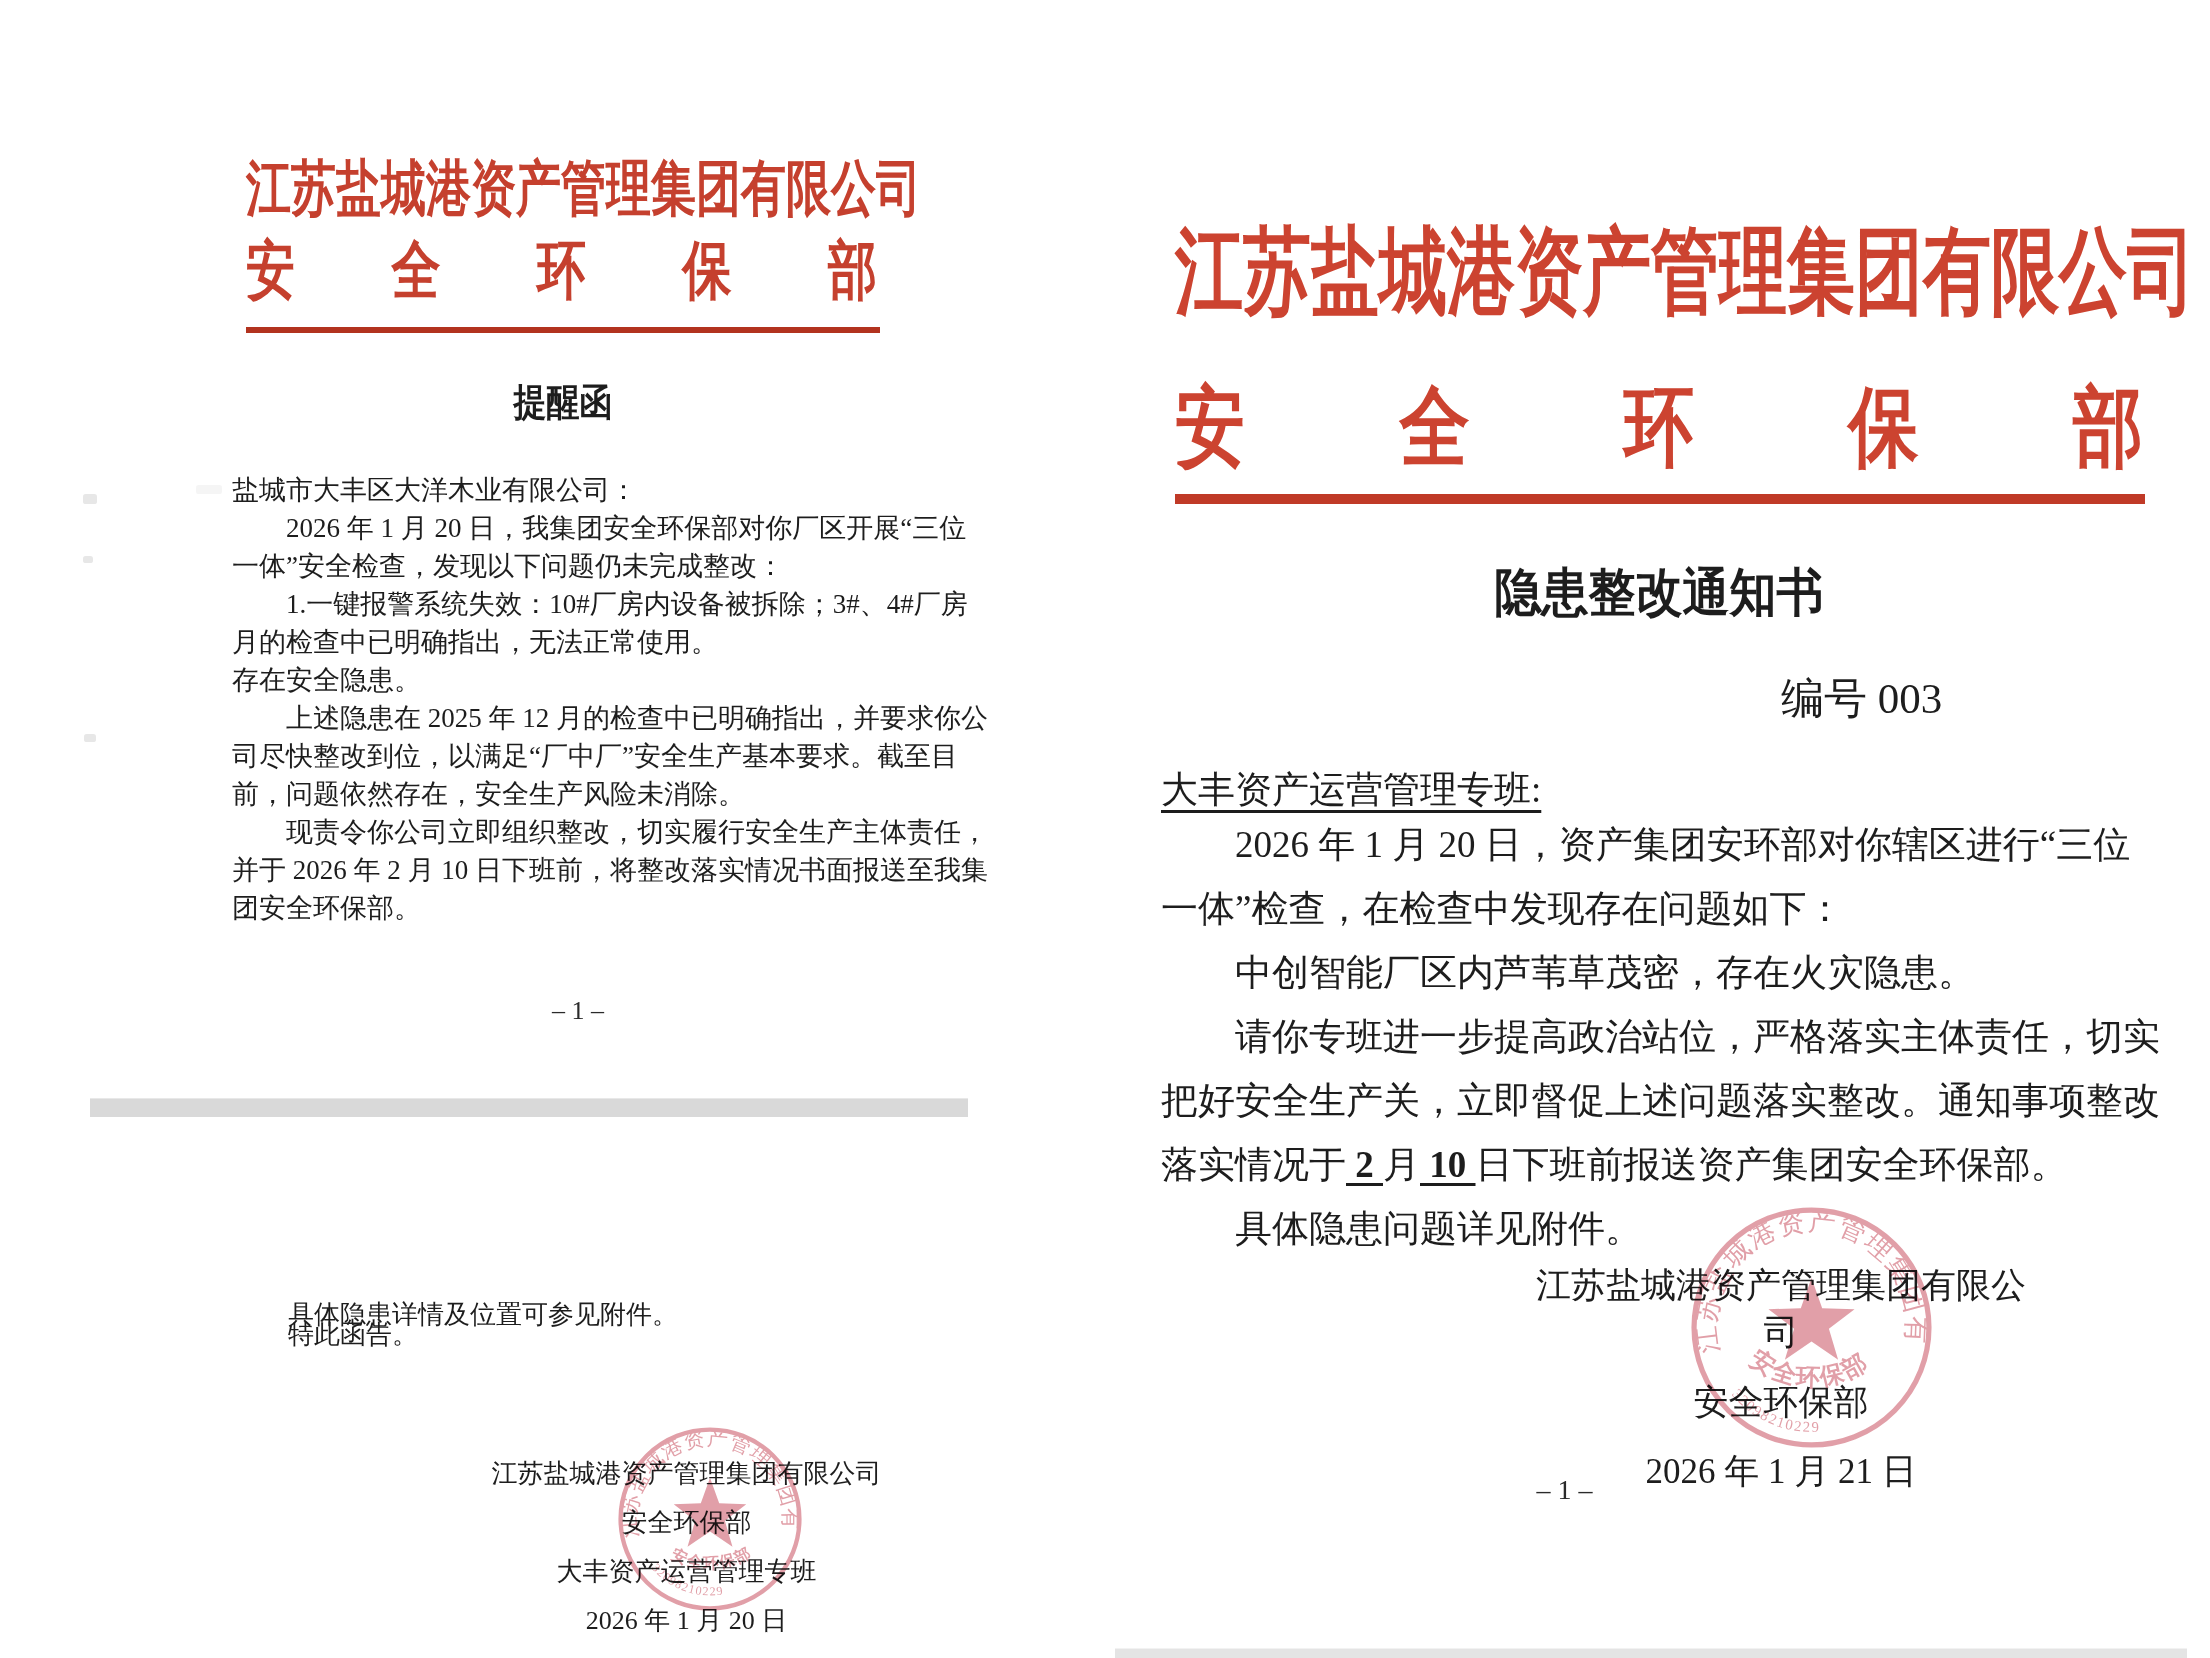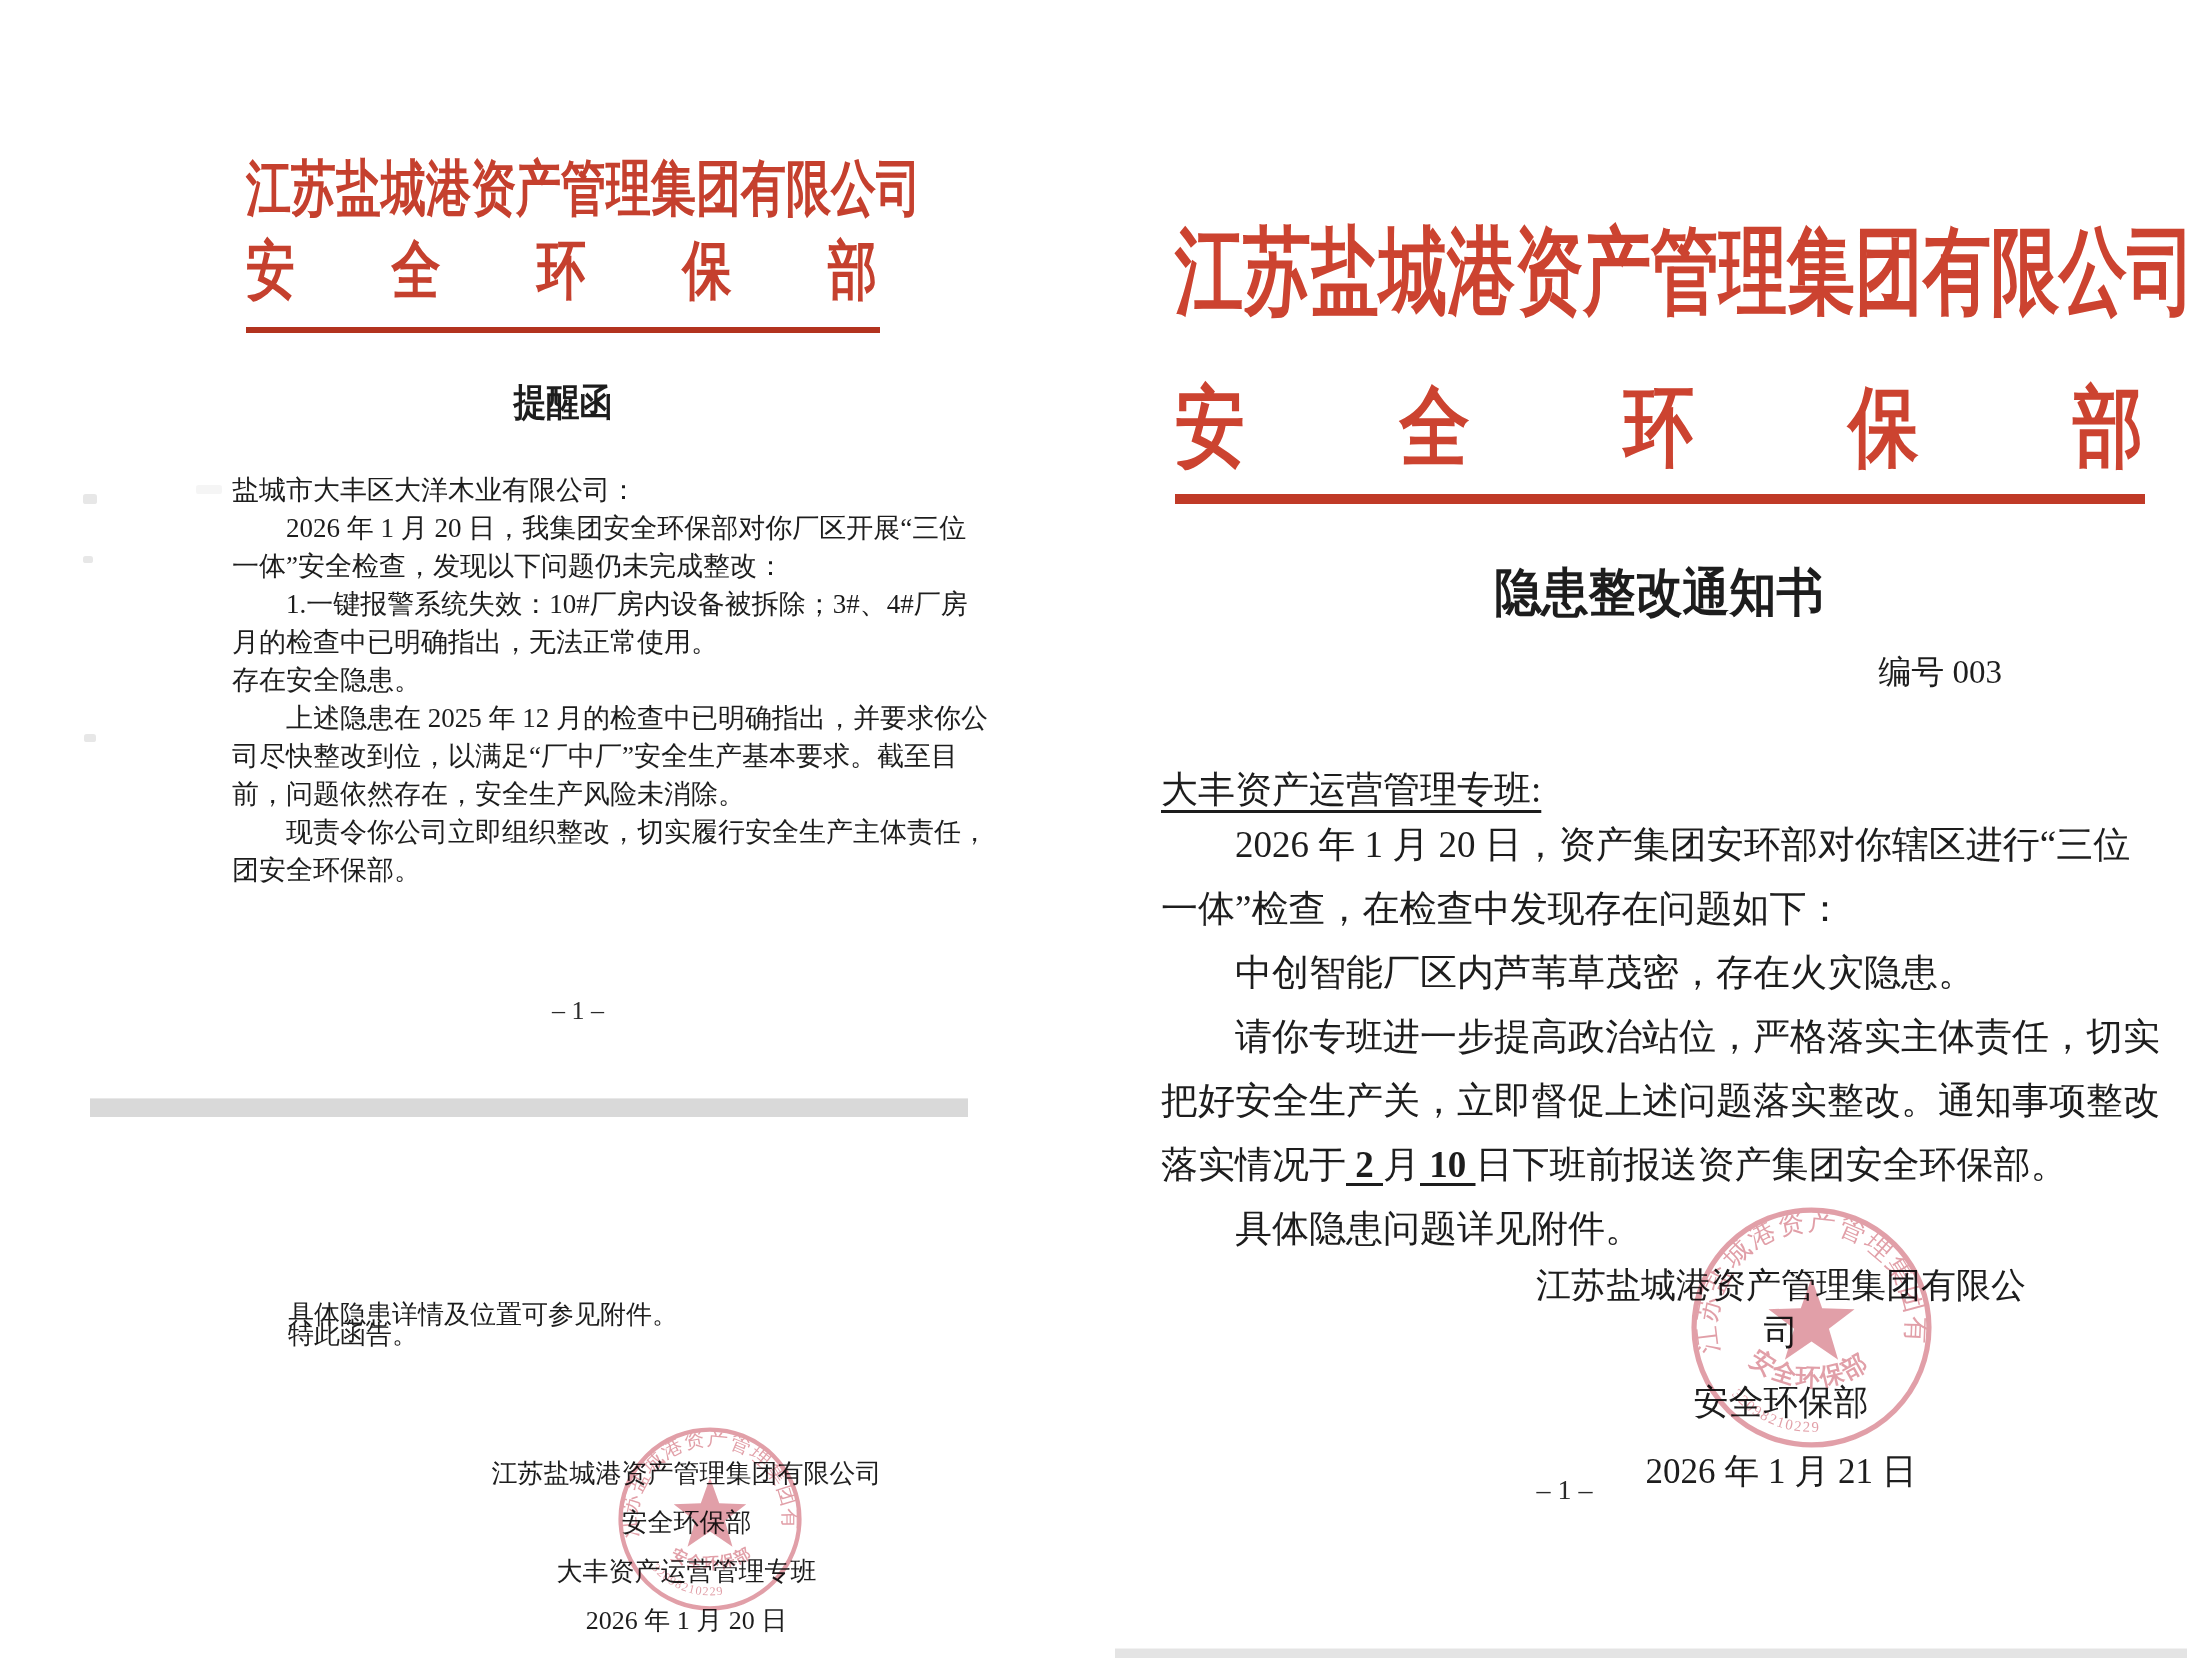--- a/index.html
+++ b/index.html
@@ -31,21 +31,21 @@
   
   .r-header-company{left:1175px;top:209px;width:970px;font-size:68px;font-weight:600;
       color:#cc4330;text-align:justify;text-align-last:justify;
       transform:scaleY(1.4);transform-origin:top left;white-space:nowrap;}
   .r-header-dept{left:1175px;top:369px;width:968px;font-size:70px;font-weight:600;
       color:#cc4330;text-align:justify;text-align-last:justify;
       transform:scaleY(1.25);transform-origin:top left;white-space:nowrap;}
   .r-rule{left:1175px;top:494px;width:970px;height:9.6px;background:#c03a27;}
   .r-title{left:1210px;top:558px;width:900px;text-align:center;font-size:47px;font-weight:700;
       transform:scaleY(1.1);transform-origin:top left;}
-  .r-docnum{left:1782px;top:650px;width:318px;text-align:center;font-size:33px;}
+  .r-docnum{left:1782px;top:670px;width:318px;text-align:left;font-size:43px;}
   .r-recipient{left:1161px;top:765px;font-size:37px;
       text-decoration:underline;text-decoration-thickness:2.6px;text-underline-offset:7.8px;}
   .r-body{left:1161px;top:813px;width:999px;font-size:37px;line-height:64px;}
   .r-body .tline{height:64px;white-space:nowrap;}
   .r-body .u{font-weight:700;text-decoration:underline;text-decoration-thickness:2.6px;
       text-underline-offset:6px;}
   .r-sig{left:1530px;top:1262px;width:504px;text-align:center;font-size:35px;}
   .r-sig div{margin-bottom:22.6px;}
   .r-pageno{left:1509px;top:1474px;width:113px;text-align:center;font-size:28px;color:#2a2a2a;}
   .r-strip{left:1115px;top:1648px;width:1072px;height:10.4px;background:#e4e4e4;
@@ -75,20 +75,21 @@
       <div class="tline">盐城市大丰区大洋木业有限公司：</div>
       <div class="tline">　　2026 年 1 月 20 日，我集团安全环保部对你厂区开展“三位</div>
       <div class="tline">一体”安全检查，发现以下问题仍未完成整改：</div>
       <div class="tline">　　1.一键报警系统失效：10#厂房内设备被拆除；3#、4#厂房</div>
       <div class="tline">月的检查中已明确指出，无法正常使用。</div>
       <div class="tline">存在安全隐患。</div>
       <div class="tline">　　上述隐患在 2025 年 12 月的检查中已明确指出，并要求你公</div>
       <div class="tline">司尽快整改到位，以满足“厂中厂”安全生产基本要求。截至目</div>
       <div class="tline">前，问题依然存在，安全生产风险未消除。</div>
       <div class="tline">　　现责令你公司立即组织整改，切实履行安全生产主体责任，</div>
+      <div class="tline">并于 2026 年 2 月 10 日下班前，将整改落实情况书面报送至我集</div>
       <div class="tline">团安全环保部。</div>
     </div>
 
   <div class="abs l-pageno">– 1 –</div>
 
   <div class="abs l-band"></div>
 
   <div class="abs l-note1 nowrap">具体隐患详情及位置可参见附件。</div>
   <div class="abs l-note2 nowrap">特此函告。</div>
 

